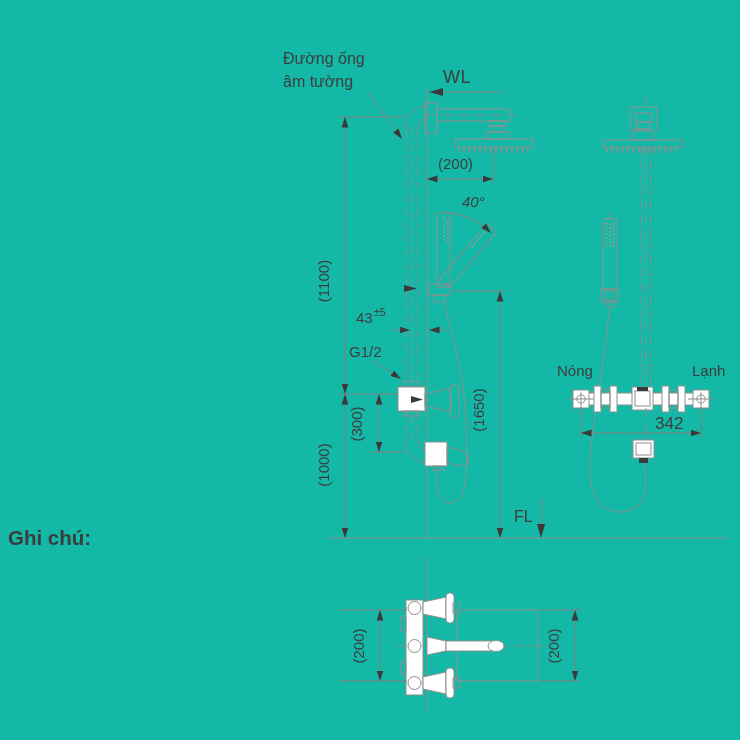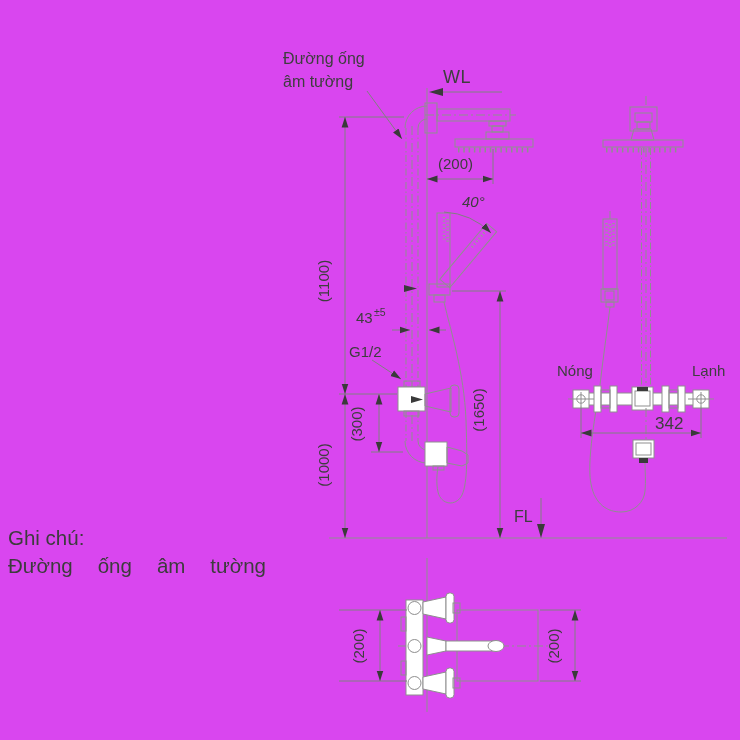--- a/index.html
+++ b/index.html
@@ -1,35 +1,35 @@
 <!DOCTYPE html>
 <html><head>
 <meta charset="utf-8">
 <style>
   html,body{margin:0;padding:0;background:#ffffff;}
-  .page{position:relative;width:740px;height:740px;background:#d946ef;overflow:hidden;
+  .page{position:relative;width:740px;height:740px;background:#14b8a6;overflow:hidden;
         font-family:"Liberation Sans",sans-serif;}
   svg{position:absolute;left:0;top:0;}
   svg .ln{stroke:#8f8f8f;stroke-width:1;fill:none;}
   svg .dim{stroke:#808080;stroke-width:1;fill:none;}
   svg .dashdot{stroke-dasharray:7 2.5 1.5 2.5;}
   svg .cdot{stroke-dasharray:9 3 2 3;}
   svg .nozzle{stroke:#8f8f8f;stroke-width:5;stroke-dasharray:1.5 3.8;fill:none;}
   svg .spray{stroke:#9a9a9a;stroke-width:2.4;stroke-dasharray:1.2 2.4;fill:none;}
   svg .dark{fill:#3a3a3a;stroke:none;}
   svg .whitebox{fill:#ffffff;stroke:#8f8f8f;stroke-width:1;}
   svg text{fill:#3e3e3e;font-family:"Liberation Sans",sans-serif;}
   .t15{font-size:15px;}
   .t16{font-size:16px;}
   .t17{font-size:17px;}
   .t18{font-size:18px;letter-spacing:.5px;}
   .t10{font-size:10.5px;}
   .italic{font-style:italic;}
   .note{position:absolute;left:8px;top:524px;width:258px;color:#3c3c3c;
-        font-size:20.5px;line-height:28px;}
+        font-size:20.5px;line-height:28px;font-weight:bold;}
   .note .jline{display:flex;justify-content:space-between;}
   .note .nline{display:block;}
 </style>
 </head>
 <body>
 
 <div class="page">
 
 <svg width="740" height="740" viewBox="0 0 740 740">
   <defs>
@@ -224,21 +224,15 @@
 
     <line class="dim" x1="540" y1="610" x2="581" y2="610"></line>
     <line class="dim" x1="540" y1="681" x2="581" y2="681"></line>
     <line class="dim" x1="575" y1="610" x2="575" y2="681" marker-start="url(#arw)" marker-end="url(#arw)"></line>
     <text class="t15" x="559" y="646" text-anchor="middle" transform="rotate(-90 559 646)">(200)</text>
   </g>
 </svg>
 
 <div class="note">
   <span class="nline">Ghi chú:</span>
-  <span class="jline">
-    <span>Đường</span>
-    <span>ống</span>
-    <span>âm</span>
-    <span>tường</span>
-  </span>
 </div>
 
 </div>
 
 </body></html>

